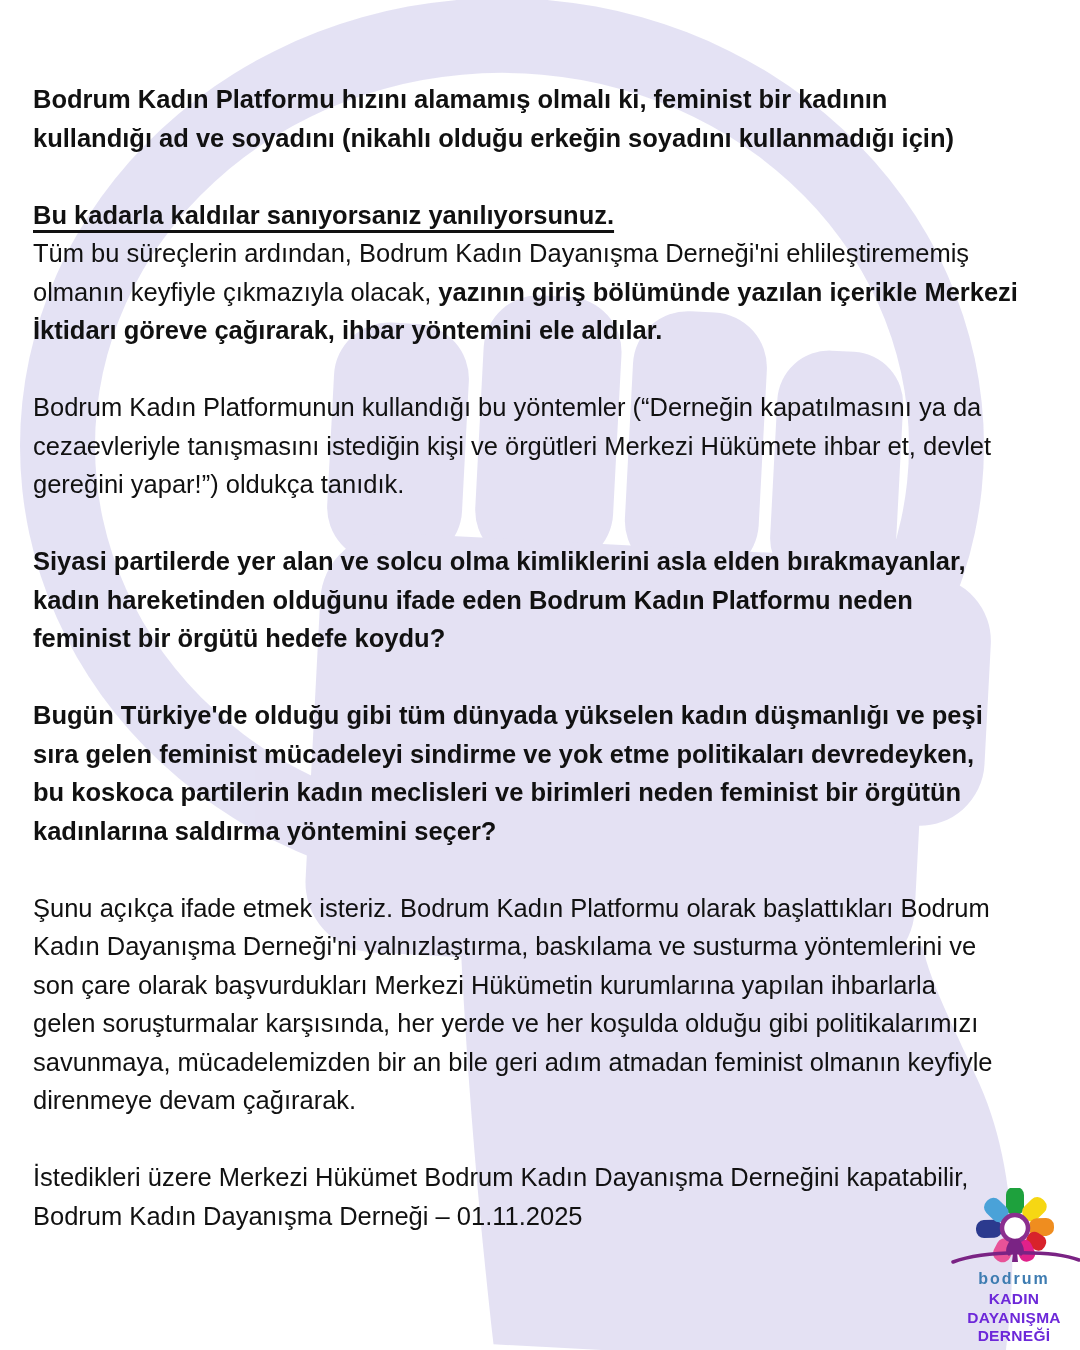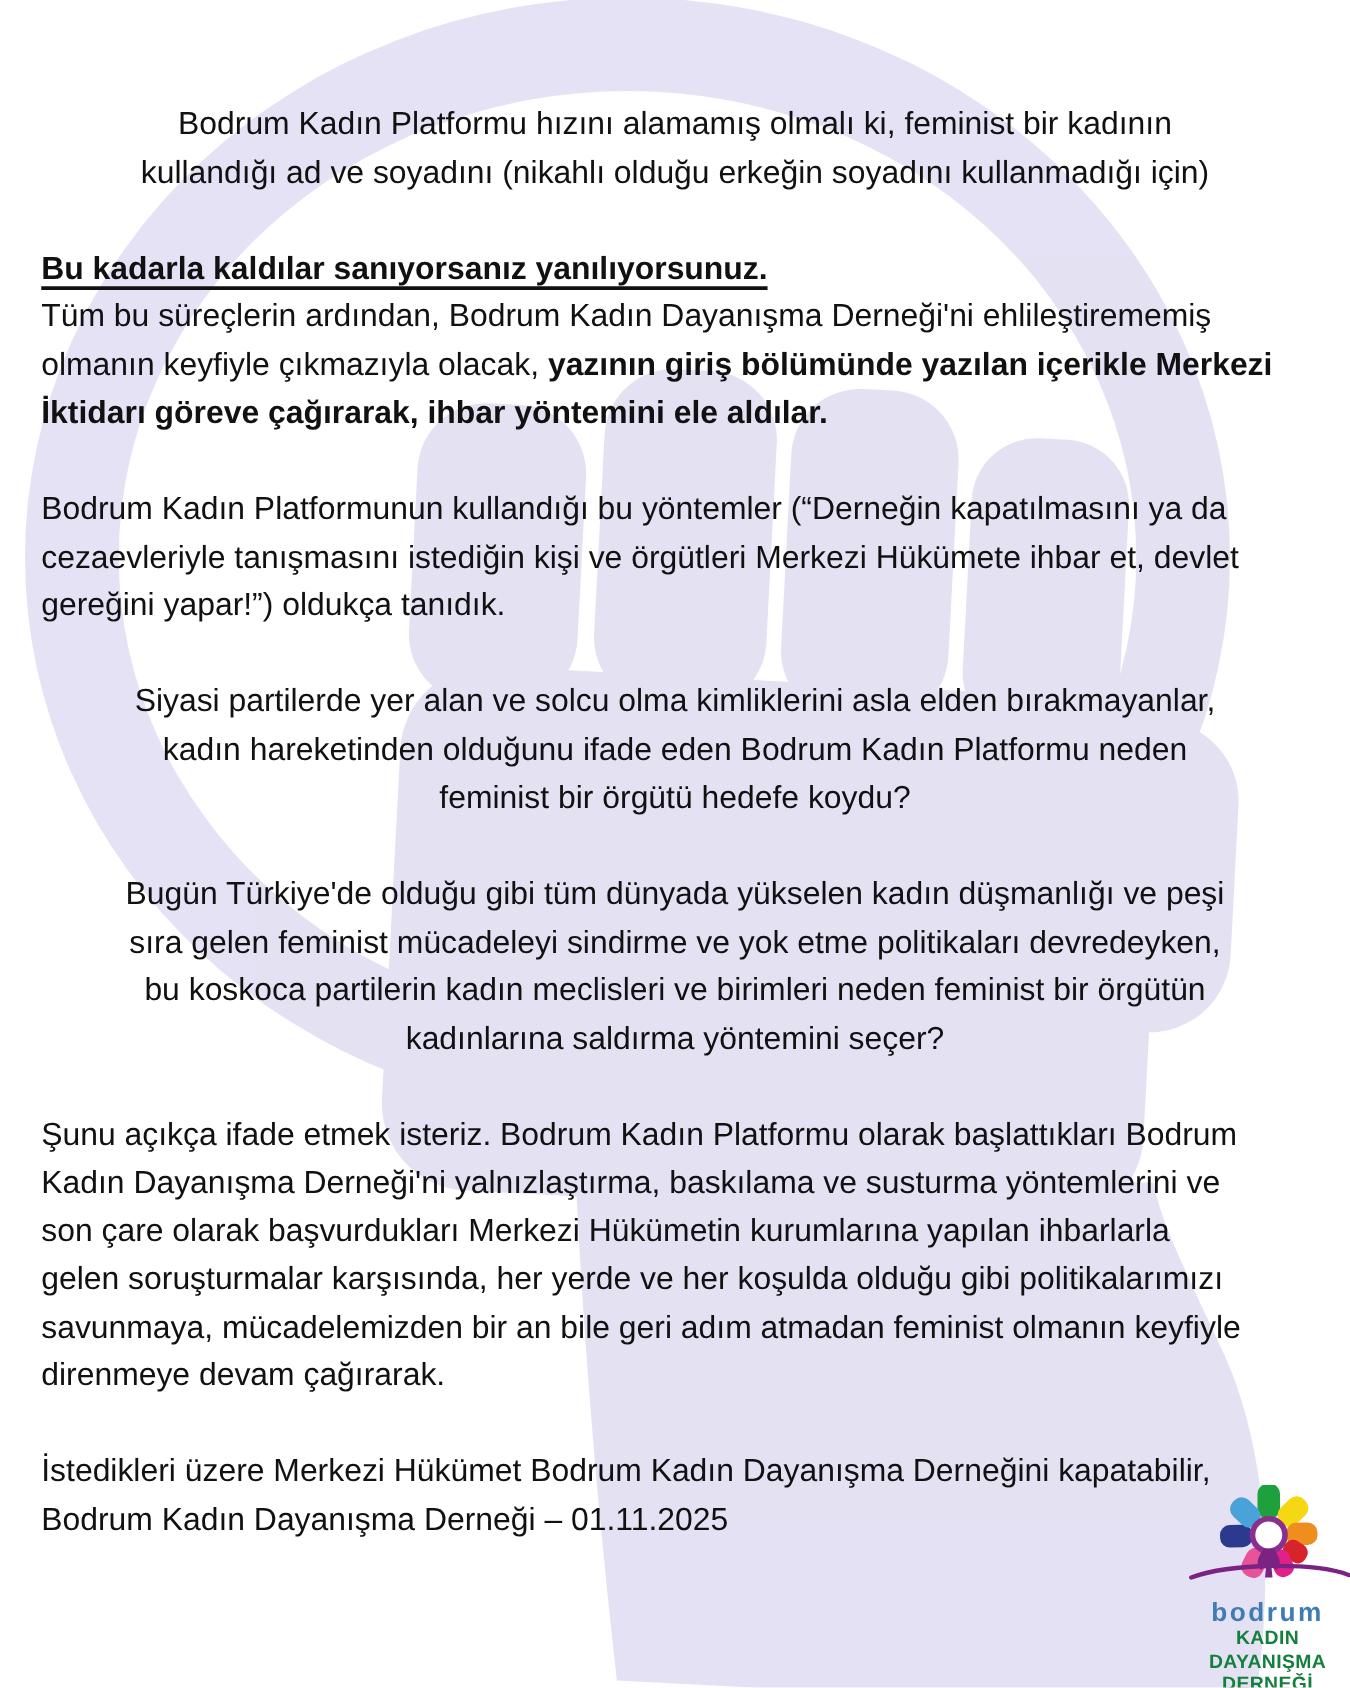--- a/index.html
+++ b/index.html
@@ -8,32 +8,32 @@
     background:#ffffff;
     font-family:"Liberation Sans", sans-serif;
   }
   .watermark{position:absolute;left:0;top:0;width:1080px;height:1350px;pointer-events:none;}
   .article{
     position:absolute;left:33px;top:80px;width:1014px;
     color:#111111;font-size:25.5px;line-height:38.5px;
   }
   .para{margin:0 0 38.5px 0;}
   .para:last-child{margin-bottom:0;}
-  .para.bold{font-weight:400;text-align:center;}
+  .para.bold{font-weight:700;}
   .b{font-weight:700;}
   .u{text-decoration:underline;text-decoration-thickness:3px;text-underline-offset:6px;}
   .tline{white-space:nowrap;}
   .logo{position:absolute;left:947px;top:1188px;width:134px;text-align:center;}
   .logo-emblem{display:block;margin:0 auto;}
   .logo-bodrum{
-    color:#3e7cb1;font-size:21px;font-weight:700;letter-spacing:2px;
-    line-height:22px;margin-top:12px;
+    color:#3e7cb1;font-size:16px;font-weight:700;letter-spacing:2px;
+    line-height:22px;margin-top:0px;
   }
   .logo-caps{
-    color:#15803d;font-size:15.5px;font-weight:700;letter-spacing:0.3px;
+    color:#6d28d9;font-size:15.5px;font-weight:700;letter-spacing:0.3px;
     line-height:18.5px;
   }
 </style>
 </head>
 <body>
 
 <svg class="watermark" width="1080" height="1350" viewBox="0 0 1080 1350" aria-hidden="true">
   <g opacity="0.92">
 
     <path fill="#e2dff3" fill-rule="evenodd" d="M 20 446 A 482 448 0 1 0 984 446 A 482 448 0 1 0 20 446 Z

